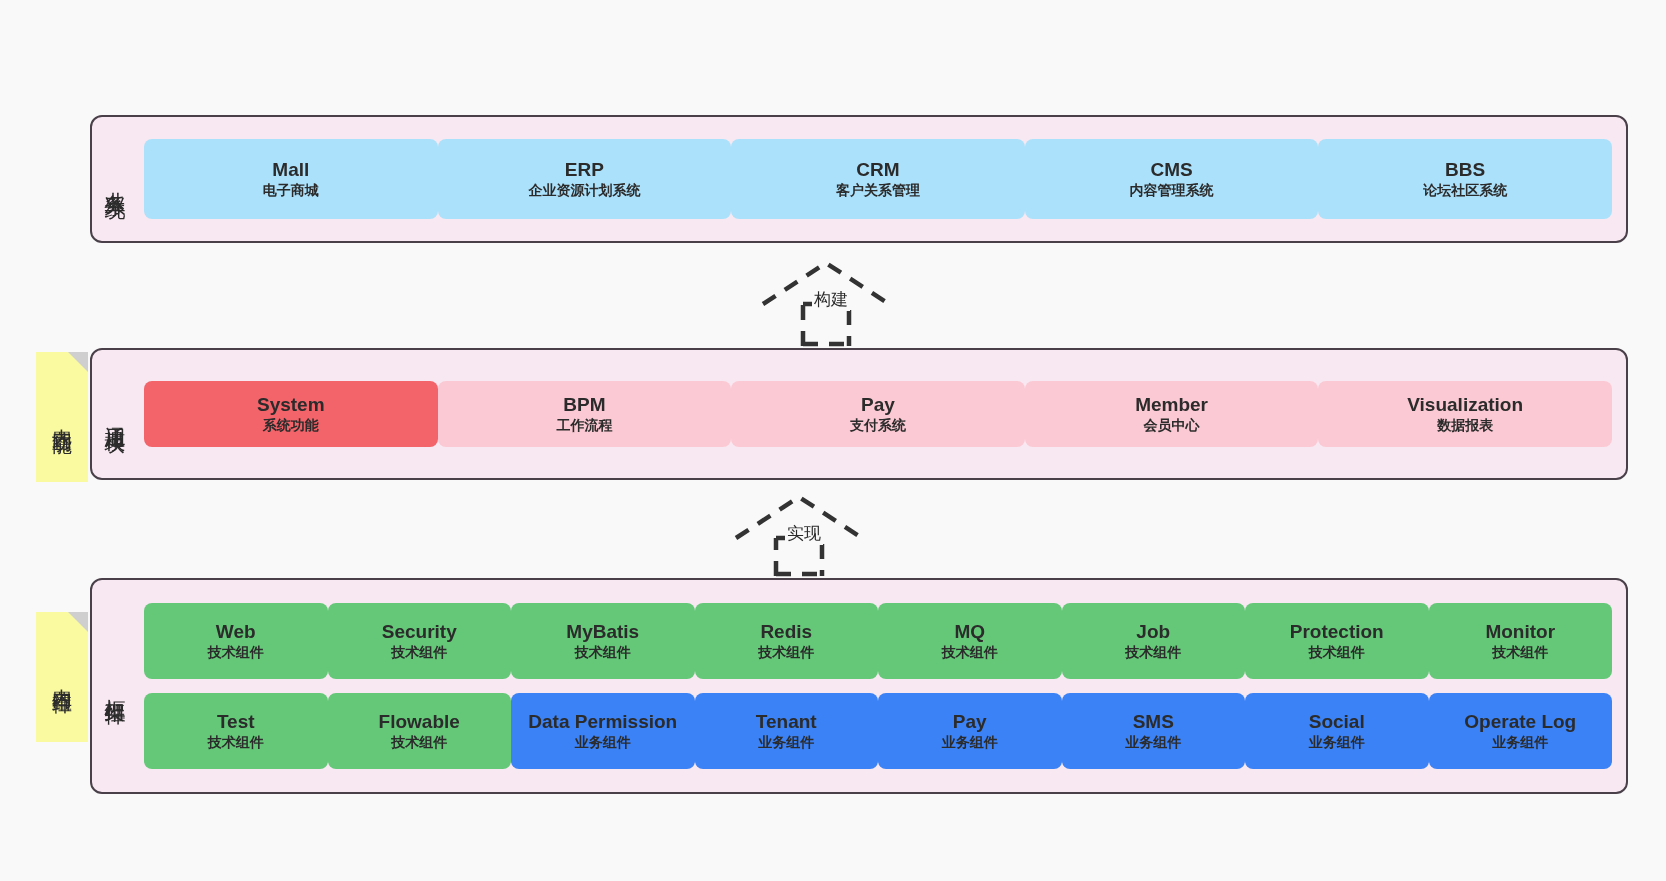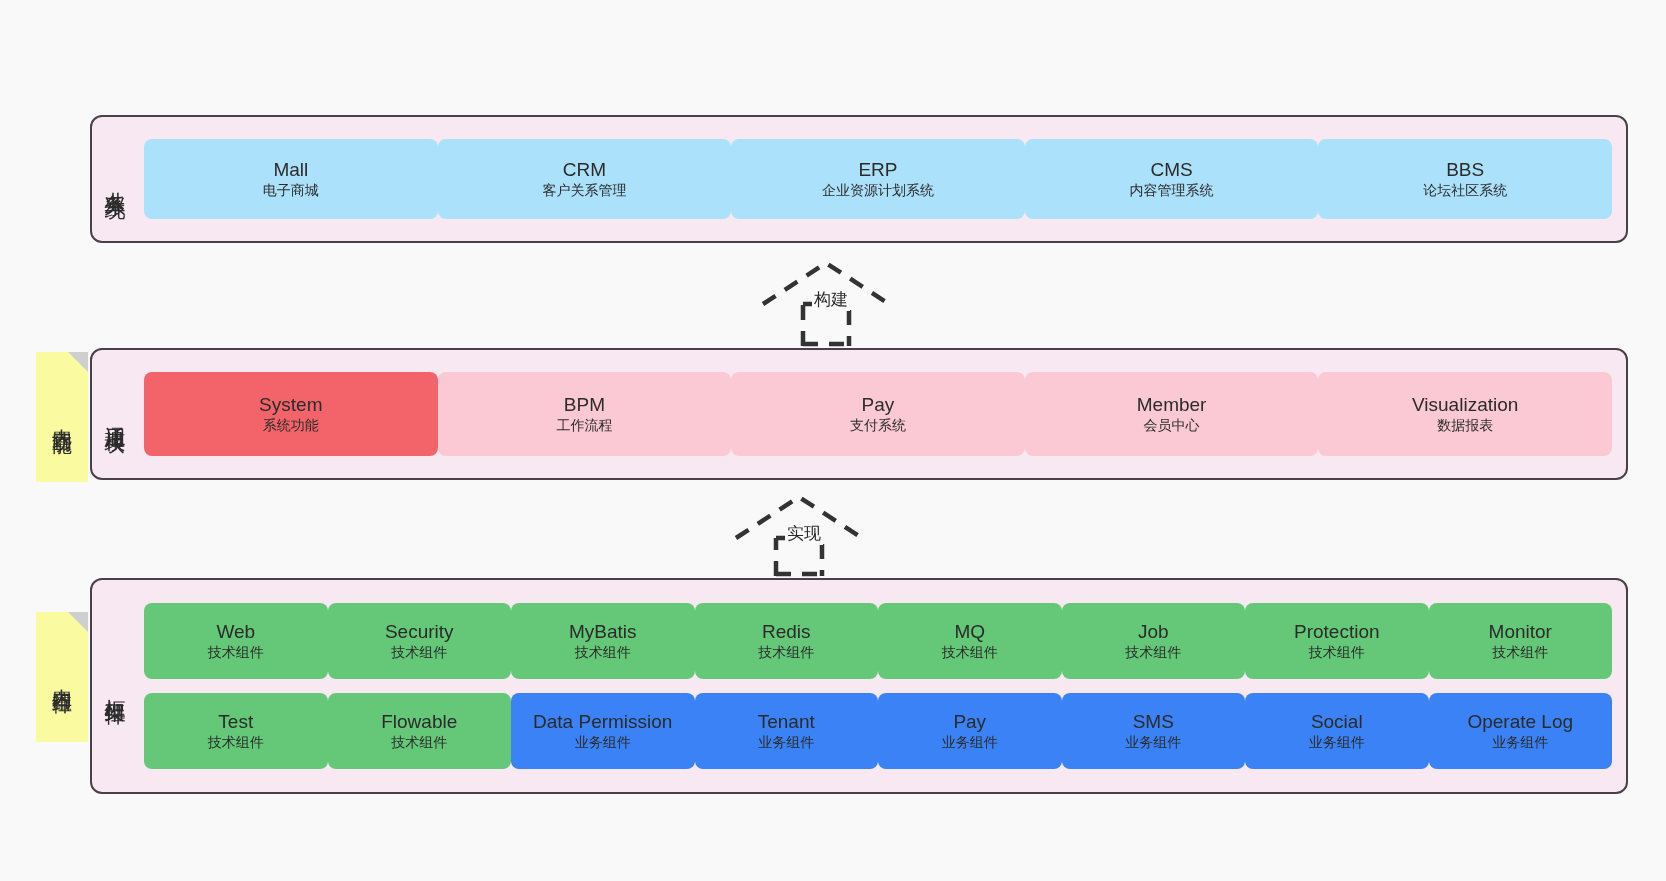--- a/index.html
+++ b/index.html
@@ -38,40 +38,41 @@
   .layer-body {
     flex: 1 1 auto;
     display: flex;
     flex-direction: column;
     justify-content: center;
     gap: 14px;
     padding: 12px 14px 12px 6px;
   }
   .row {
     display: flex;
+    font-weight: bold;
   }
 
   
   .box {
     flex: 1 1 0;
     border-radius: 8px;
     display: flex;
     flex-direction: column;
     align-items: center;
     justify-content: center;
     text-align: center;
     color: #2b2b2b;
     line-height: 1.28;
     padding: 4px 6px;
   }
   .box .t1 { font-size: 19px; }
   .box .t2 { font-size: 14px; }
 
   .r1 .box { height: 80px; }
-  .r2 .box { height: 84px; }
+  .r2 .box { height: 66px; }
   .r3 .box { height: 76px; }
 
   .c-blue       { background: #ace1fb; }
   .c-red        { background: #f2646a; }
   .c-pink       { background: #fbc9d3; }
   .c-green      { background: #64c878; justify-content: center; }
   .c-lightgreen { background: #3b82f6; }
 
   
   .note {
@@ -118,26 +119,26 @@
 
   <div class="layer" id="layer-0" style="left:90px; top:115px; width:1538px; height:128px;">
     <div class="layer-label">业务系统</div>
     <div class="layer-body">
       <div class="row r1">
         <div class="box c-blue">
           <span class="t1">Mall</span>
           <span class="t2">电子商城</span>
         </div>
         <div class="box c-blue">
+          <span class="t1">ERP</span>
+          <span class="t2">企业资源计划系统</span>
+        </div>
+        <div class="box c-blue">
           <span class="t1">CRM</span>
           <span class="t2">客户关系管理</span>
-        </div>
-        <div class="box c-blue">
-          <span class="t1">ERP</span>
-          <span class="t2">企业资源计划系统</span>
         </div>
         <div class="box c-blue">
           <span class="t1">CMS</span>
           <span class="t2">内容管理系统</span>
         </div>
         <div class="box c-blue">
           <span class="t1">BBS</span>
           <span class="t2">论坛社区系统</span>
         </div>
       </div>

